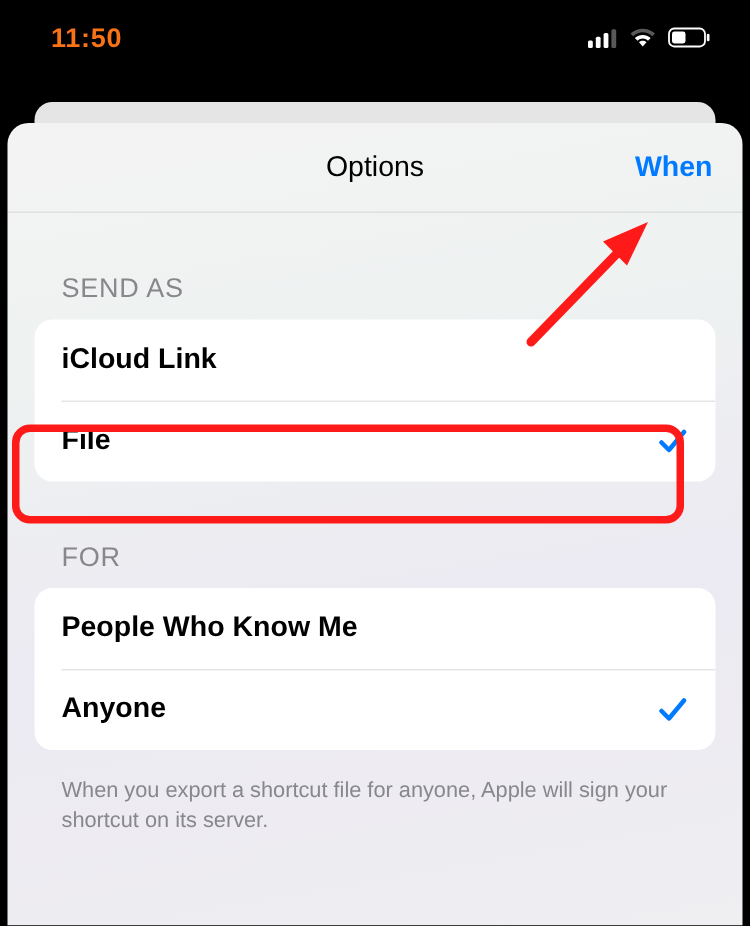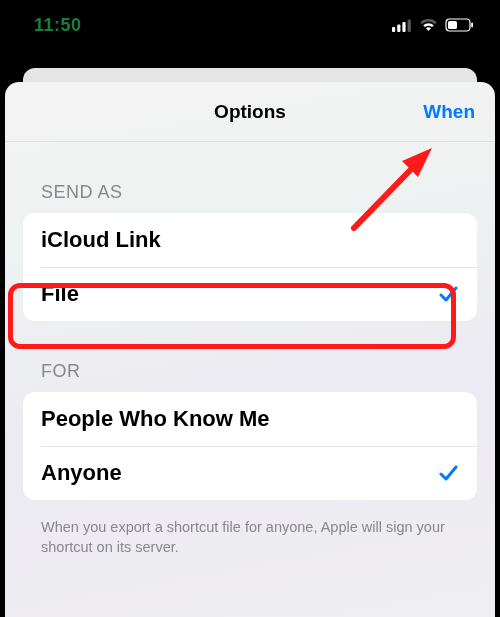--- a/index.html
+++ b/index.html
@@ -10,21 +10,21 @@
       position: relative;
     }
 
     
     .status-bar {
       height: 50px;
       display: flex;
       align-items: center;
       justify-content: space-between;
       padding: 0 26px 0 34px;
-      color: #15803d;
+      color: #f97316;
     }
     .status-time { font-size: 18px; font-weight: 600; letter-spacing: 0.5px; }
     .status-icons { display: flex; align-items: center; gap: 7px; }
     .status-icons svg { display: block; }
 
     
     .behind-sheet {
       position: absolute;
       top: 68px; left: 23px; right: 23px; height: 40px;
       background: #e5e5e6;
@@ -40,21 +40,21 @@
     }
 
     .nav-bar {
       height: 60px;
       display: flex;
       align-items: center;
       justify-content: center;
       position: relative;
       border-bottom: 1px solid rgba(0,0,0,0.08);
     }
-    .nav-title { font-size: 19px; font-weight: 700; color: #000; }
+    .nav-title { font-size: 19px; font-weight: 400; color: #000; }
     .nav-done {
       position: absolute;
       right: 20px;
       top: 50%;
       transform: translateY(-50%);
       font-size: 19px;
       font-weight: 600;
       color: #007aff;
       background: none; border: none; cursor: pointer;
     }
@@ -85,21 +85,21 @@
       cursor: pointer;
       position: relative;
     }
     .row + .row::before {
       content: "";
       position: absolute;
       left: 18px; right: 0; top: 0;
       height: 1px;
       background: rgba(0,0,0,0.10);
     }
-    .row-label { font-size: 22px; font-weight: 600; color: #000; }
+    .row-label { font-size: 19px; font-weight: 600; color: #000; }
     .check {
       width: 22px; height: 22px;
       display: flex; align-items: center; justify-content: center;
     }
 
     .footer-text {
       font-size: 14.5px;
       font-weight: 500;
       line-height: 1.35;
       color: #87878c;

